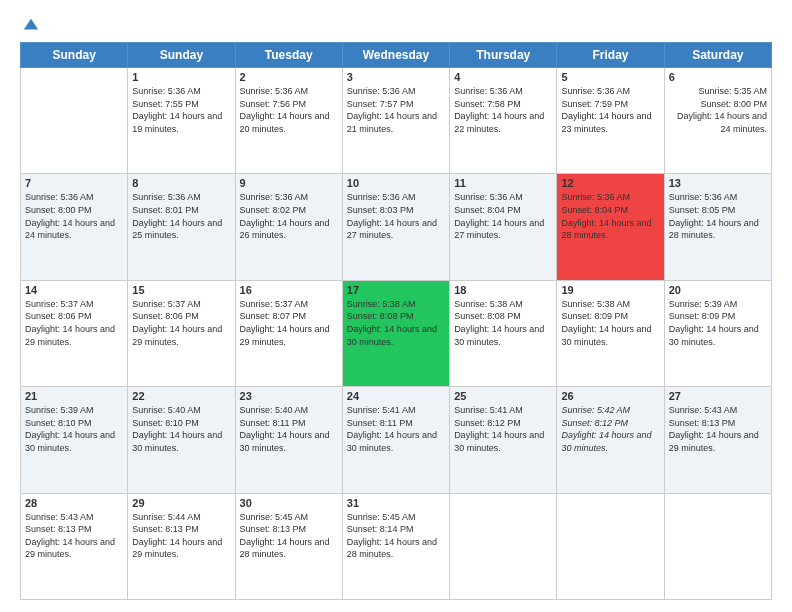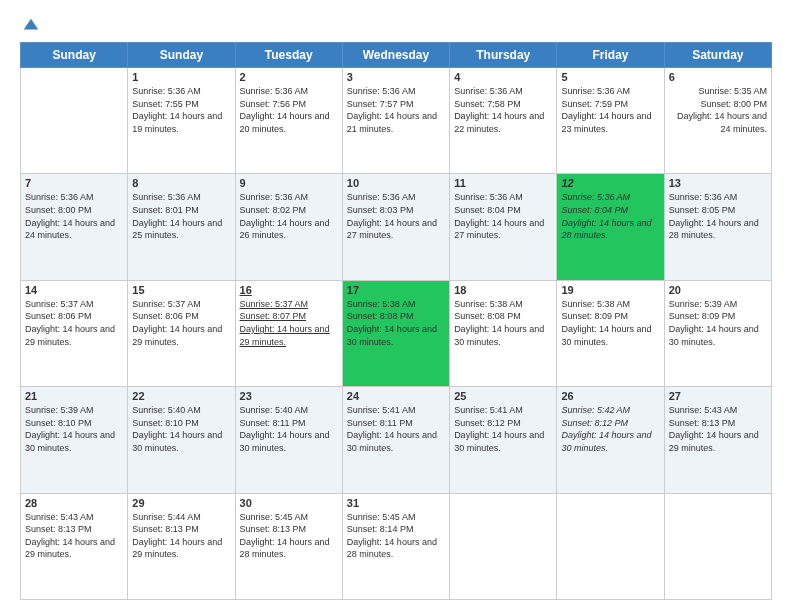--- a/index.html
+++ b/index.html
@@ -201,21 +201,21 @@
             <div class="day-info" style="white-space: pre-line;">Sunrise: 5:36 AM
 Sunset: 8:03 PM
 Daylight: 14 hours and 27 minutes.</div>
           </td>
           <td style="background-color: rgb(238, 243, 248);">
             <span class="day-number">11</span>
             <div class="day-info" style="white-space: pre-line;">Sunrise: 5:36 AM
 Sunset: 8:04 PM
 Daylight: 14 hours and 27 minutes.</div>
           </td>
-          <td style="background-color: #22c55e; font-style: italic;">
+          <td style="background-color: #ef4444;">
             <span class="day-number">12</span>
             <div class="day-info" style="white-space: pre-line;">Sunrise: 5:36 AM
 Sunset: 8:04 PM
 Daylight: 14 hours and 28 minutes.</div>
           </td>
           <td style="background-color: rgb(238, 243, 248);">
             <span class="day-number">13</span>
             <div class="day-info" style="white-space: pre-line;">Sunrise: 5:36 AM
 Sunset: 8:05 PM
 Daylight: 14 hours and 28 minutes.</div>
@@ -227,21 +227,21 @@
             <div class="day-info" style="white-space: pre-line;">Sunrise: 5:37 AM
 Sunset: 8:06 PM
 Daylight: 14 hours and 29 minutes.</div>
           </td>
           <td style="background-color: rgb(255, 255, 255);">
             <span class="day-number">15</span>
             <div class="day-info" style="white-space: pre-line;">Sunrise: 5:37 AM
 Sunset: 8:06 PM
 Daylight: 14 hours and 29 minutes.</div>
           </td>
-          <td style="background-color: rgb(255, 255, 255); text-decoration: underline;">
+          <td style="background-color: rgb(255, 255, 255);">
             <span class="day-number">16</span>
             <div class="day-info" style="white-space: pre-line;">Sunrise: 5:37 AM
 Sunset: 8:07 PM
 Daylight: 14 hours and 29 minutes.</div>
           </td>
           <td style="background-color: #22c55e;">
             <span class="day-number">17</span>
             <div class="day-info" style="white-space: pre-line;">Sunrise: 5:38 AM
 Sunset: 8:08 PM
 Daylight: 14 hours and 30 minutes.</div>

